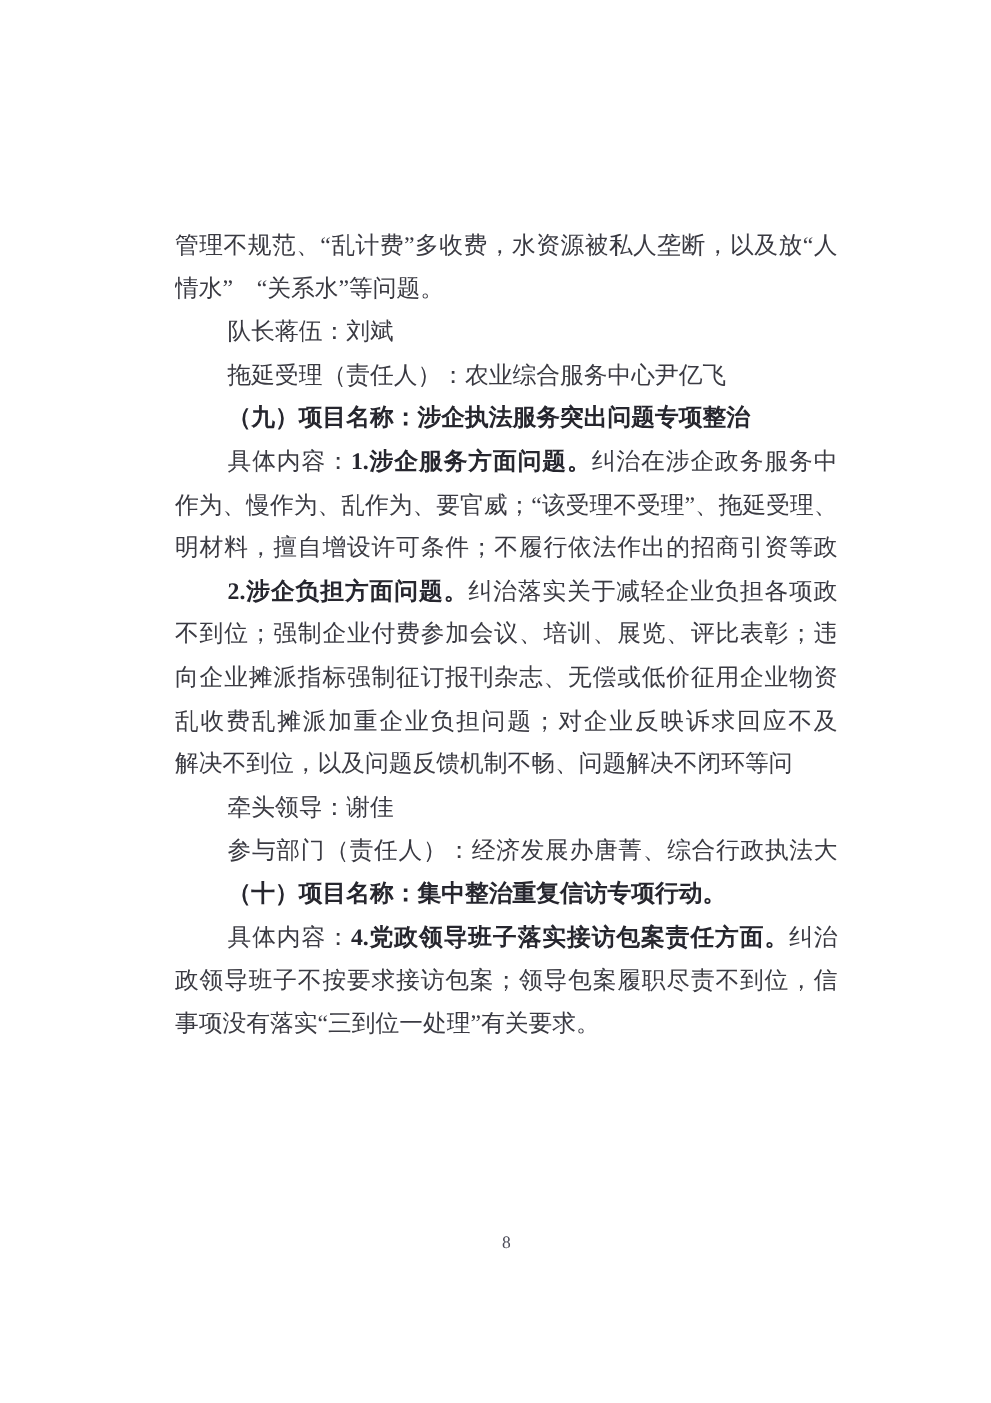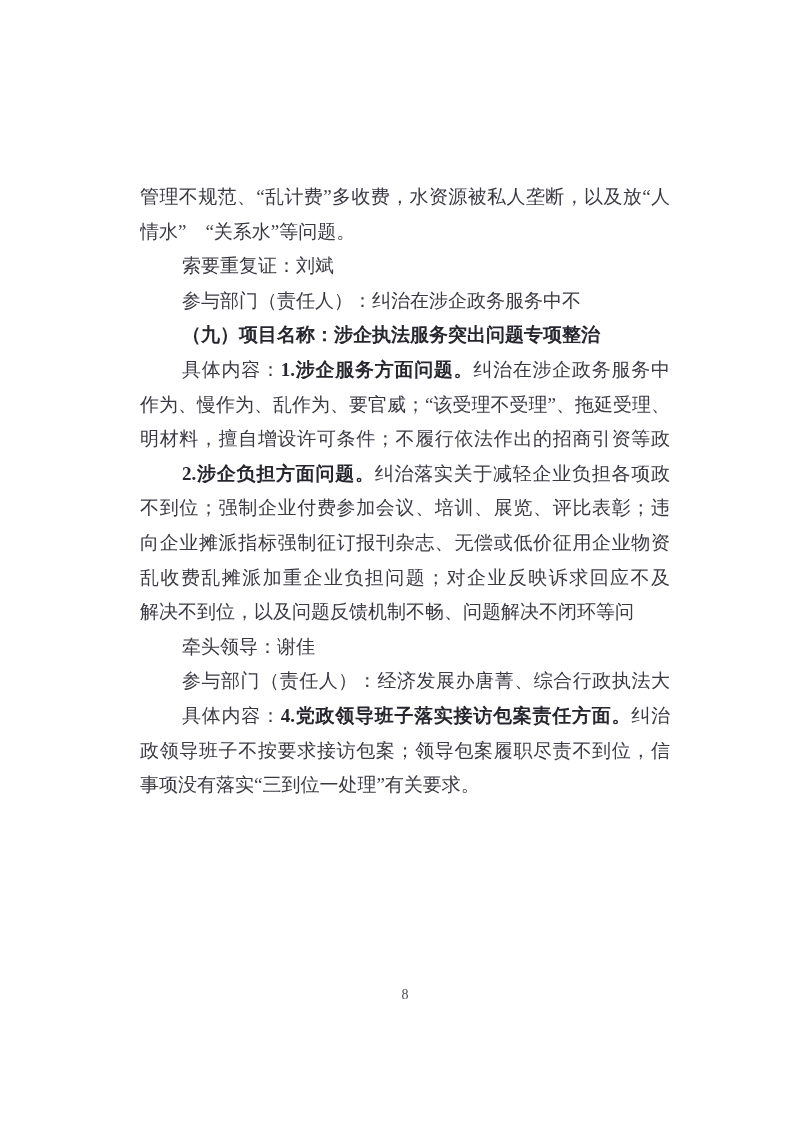--- a/index.html
+++ b/index.html
@@ -55,31 +55,32 @@
     color:var(--pagenum-color);
   }
 </style>
 </head>
 <body>
 
 <div class="page">
   <div class="text-block">
       <div class="line j"><span class="run">管理不规范、“乱计费”多收费，水资源被私人垄断，以及放“人</span></div>
       <div class="line"><span class="run">情水”　“关系水”等问题。</span></div>
-      <div class="line ind"><span class="run">索要重复证：刘斌</span></div>
-      <div class="line ind"><span class="run">参与部门（责任人）：纠治在涉企政务服务中不</span></div>
+      <div class="line ind"><span class="run">队长蒋伍：刘斌</span></div>
+      <div class="line ind"><span class="run">拖延受理（责任人）：农业综合服务中心尹亿飞</span></div>
       <div class="line ind"><span class="run-b">（九）项目名称：涉企执法服务突出问题专项整治</span></div>
       <div class="line j ind"><span class="run">具体内容：</span><span class="run-b">1.涉企服务方面问题。</span><span class="run">纠治在涉企政务服务中不</span></div>
       <div class="line j"><span class="run">作为、慢作为、乱作为、要官威；“该受理不受理”、拖延受理、</span></div>
       <div class="line j"><span class="run">明材料，擅自增设许可条件；不履行依法作出的招商引资等政策</span></div>
       <div class="line j ind"><span class="run-b">2.涉企负担方面问题。</span><span class="run">纠治落实关于减轻企业负担各项政策</span></div>
       <div class="line j"><span class="run">不到位；强制企业付费参加会议、培训、展览、评比表彰；违规</span></div>
       <div class="line j"><span class="run">向企业摊派指标强制征订报刊杂志、无偿或低价征用企业物资等</span></div>
       <div class="line j"><span class="run">乱收费乱摊派加重企业负担问题；对企业反映诉求回应不及时、</span></div>
       <div class="line"><span class="run">解决不到位，以及问题反馈机制不畅、问题解决不闭环等问题。</span></div>
       <div class="line ind"><span class="run">牵头领导：谢佳</span></div>
       <div class="line j ind"><span class="run">参与部门（责任人）：经济发展办唐菁、综合行政执法大队</span></div>
+      <div class="line ind"><span class="run-b">（十）项目名称：集中整治重复信访专项行动。</span></div>
       <div class="line j ind"><span class="run">具体内容：</span><span class="run-b">4.党政领导班子落实接访包案责任方面。</span><span class="run">纠治党</span></div>
       <div class="line j"><span class="run">政领导班子不按要求接访包案；领导包案履职尽责不到位，信访</span></div>
       <div class="line"><span class="run">事项没有落实“三到位一处理”有关要求。</span></div>
     </div>
   <div class="page-number">8</div>
 </div>
 
 </body></html>

